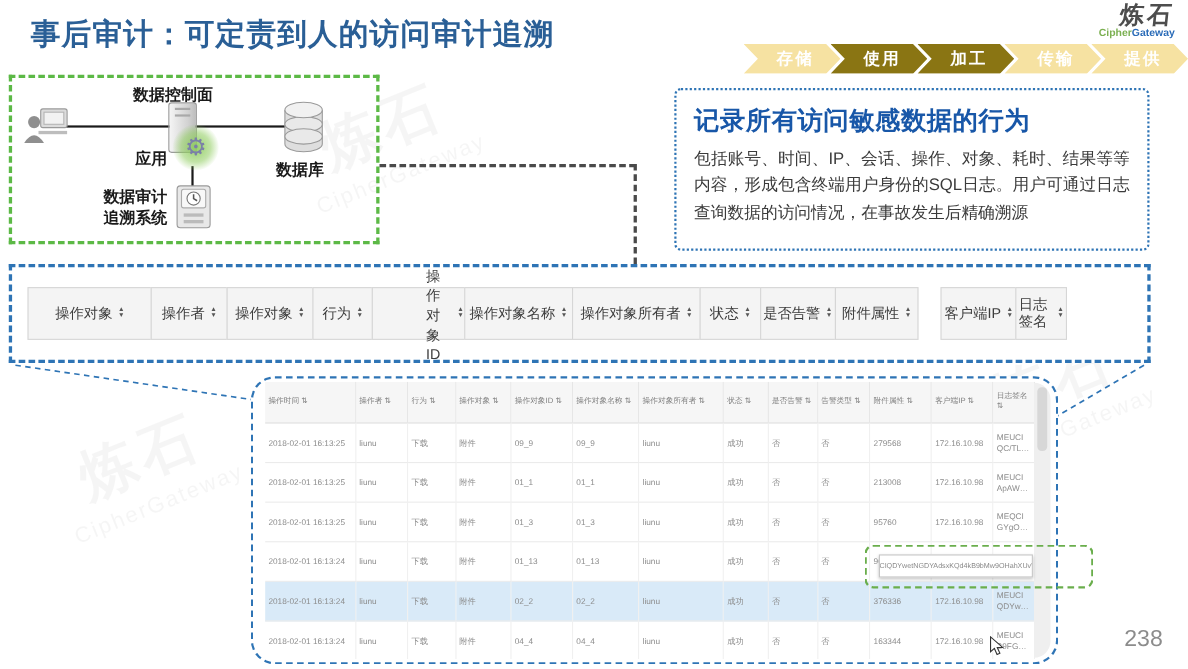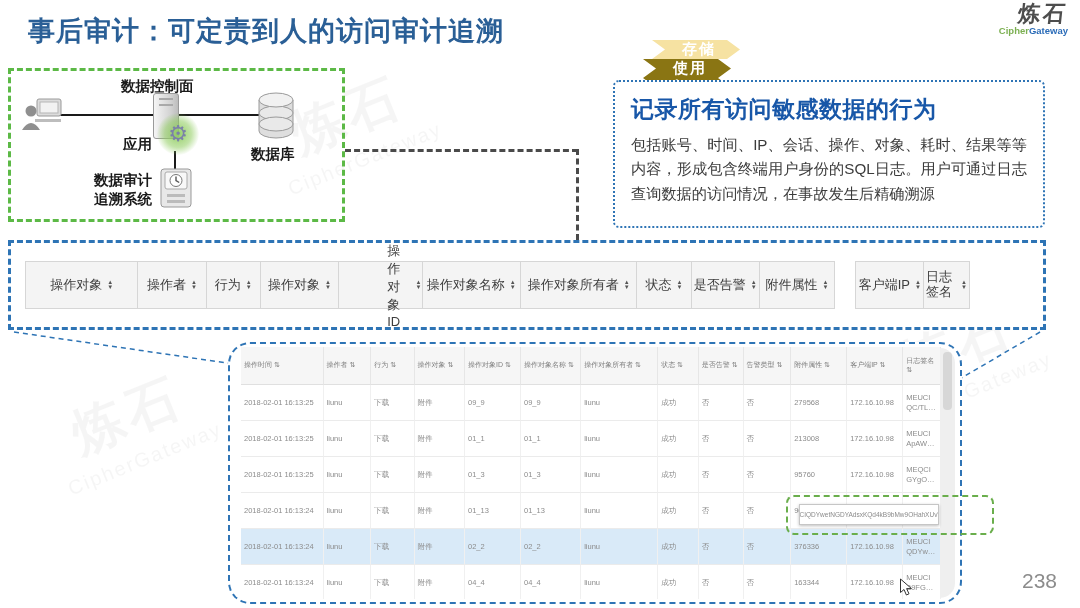--- a/index.html
+++ b/index.html
@@ -19,21 +19,21 @@
 
   
   .logo { position:absolute; right:12px; top:3px; text-align:right; line-height:1; }
   .logo-name { font-size:22px; font-weight:bold; color:#4d4d4d; letter-spacing:3px;
                transform:skewX(-6deg); display:inline-block; }
   .logo-sub { font-size:9.5px; font-weight:bold; margin-top:1px; }
   .logo-sub .c1 { color:#7CB052; }
   .logo-sub .c2 { color:#2B6CB8; }
 
   
-  .flow { position:absolute; left:652px; top:40px; display:flex; height:27px;flex-direction:column; }
+  .flow { position:absolute; left:676px; top:40px; display:flex; height:27px; }
   .chev { width:88px; height:27px; margin-left:-9px; color:#fff; font-size:15px;
           font-weight:bold; display:flex; align-items:center; justify-content:center;
           padding-left:6px; background:#F6E2A2; letter-spacing:2px;
           clip-path:polygon(0 0, calc(100% - 13px) 0, 100% 50%, calc(100% - 13px) 100%, 0 100%, 13px 50%); }
   .chev:first-child { margin-left:0; }
   .chev.active { background:#8A7513; }
 
   
   .diagram { position:absolute; left:8px; top:68px; width:337px; height:154px;
              border:3px dashed #5CB946; }
@@ -207,29 +207,29 @@
             <b>▼</b>
           </span>
         </div>
         <div class="bh-cell" style="width: 6.9%;">
           <span class="bh-label">操作者</span>
           <span class="sort">
             <b>▲</b>
             <b>▼</b>
           </span>
         </div>
+        <div class="bh-cell" style="width: 7.9%;">
+          <span class="bh-label">操作对象</span>
+          <span class="sort">
+            <b>▲</b>
+            <b>▼</b>
+          </span>
+        </div>
         <div class="bh-cell" style="width: 5.5%;">
           <span class="bh-label">行为</span>
-          <span class="sort">
-            <b>▲</b>
-            <b>▼</b>
-          </span>
-        </div>
-        <div class="bh-cell" style="width: 7.9%;">
-          <span class="bh-label">操作对象</span>
           <span class="sort">
             <b>▲</b>
             <b>▼</b>
           </span>
         </div>
         <div class="bh-cell" style="width: 8.4%; padding-left: 48px;">
           <span class="bh-label">操作对象ID</span>
           <span class="sort">
             <b>▲</b>
             <b>▼</b>

